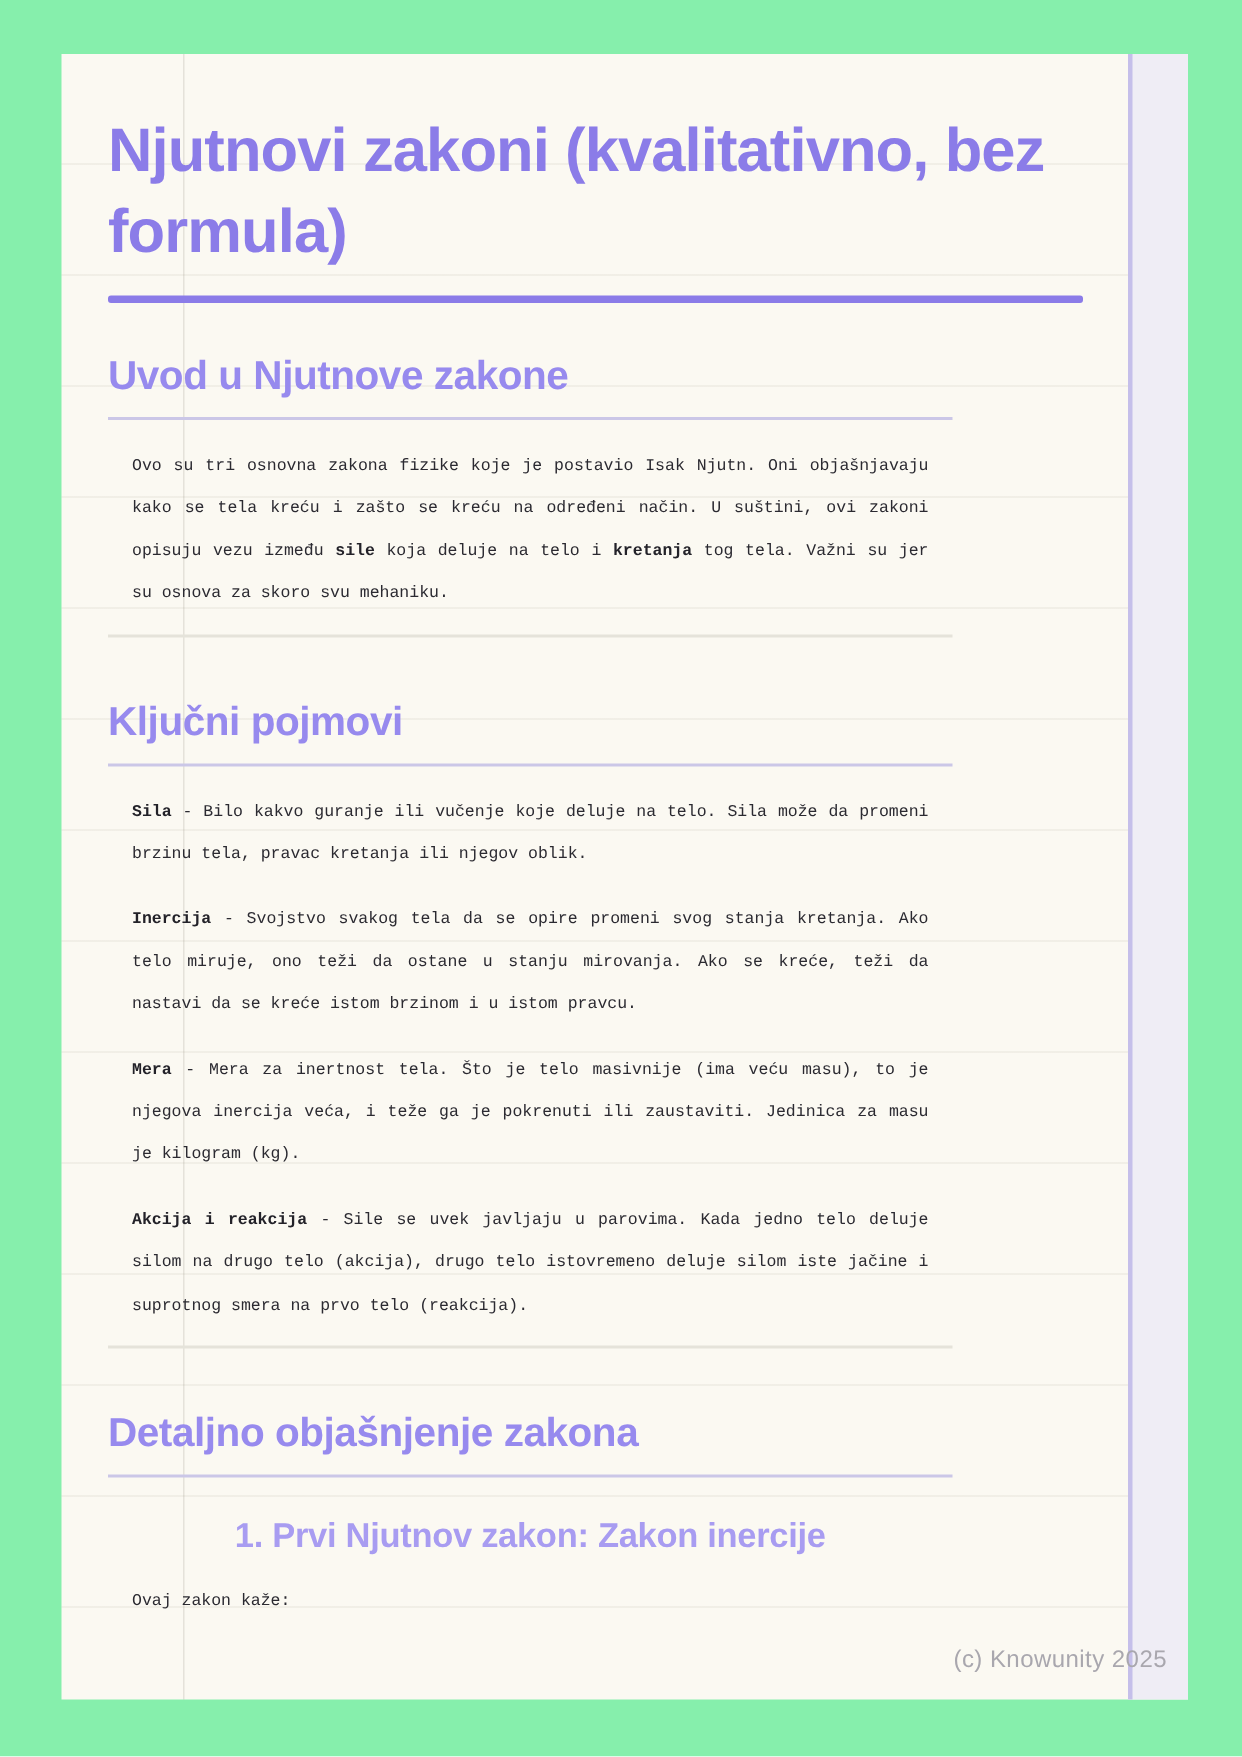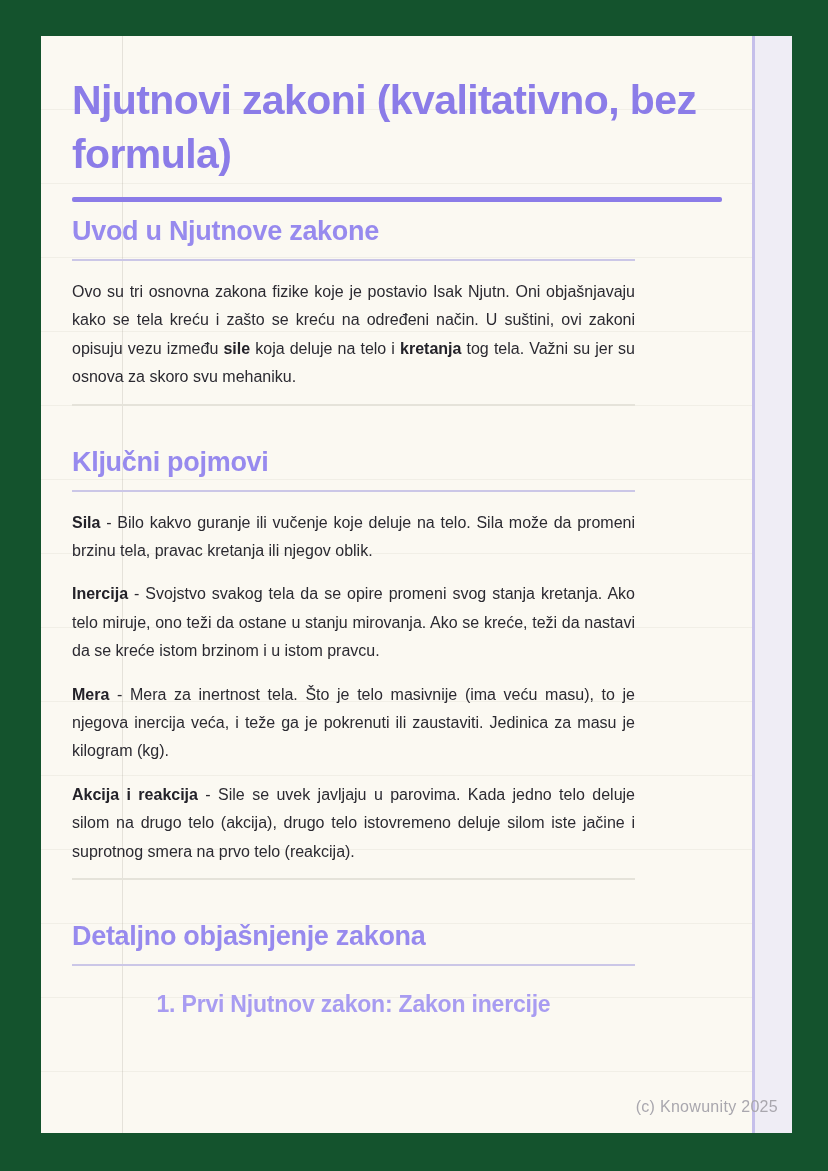--- a/index.html
+++ b/index.html
@@ -3,21 +3,21 @@
 <meta charset="utf-8">
 <style>
   * { box-sizing: border-box; }
   html, body {
     margin: 0; padding: 0;
     width: 828px; height: 1171px;
     background: #ffffff;
     overflow: hidden;
     font-family: "Liberation Sans", sans-serif;
   }
-  .viewport { position: relative; width: 828px; height: 1171px; background:#14532d; }
+  .viewport { position: relative; width: 828px; height: 1171px; background:#86efac; }
 
   
   .paper {
     position: absolute;
     left: 41px; top: 36px;
     width: 751px; height: 1097px;
     background: #fbf9f2;
   }
   
   .paper .rulings {
@@ -65,37 +65,38 @@
     width: 563px;
     margin: 0;
     font-size: 27px;
     line-height: 30px;
     font-weight: bold;
     letter-spacing: -0.3px;
     color: #978aee;
     padding-bottom: 13px;
     border-bottom: 2px solid #cbc7e7;
   }
-  h2.first { margin-top: 14px; }
+  h2.first { margin-top: 33px; }
   h2.spaced { margin-top: 41px; }
   h3.sub-heading {
     margin: 24px 0 0;
     font-size: 23px;
     line-height: 28px;
     font-weight: bold;
     letter-spacing: -0.2px;
     color: #a89cf1;
     text-align: center;
   }
   p.body-par {
-    margin: 17px 0 0;
-    font-size: 16px;
+    margin: 17px 16px 0;
+    font-size: 11px;
     line-height: 28.4px;
     color: #2b2a31;
     text-align: justify;
+    font-family: Liberation Mono, monospace;
   }
   p.body-par.follow { margin-top: 15px; }
   p.body-par b, p.body-par strong { font-weight: bold; color: #232229; }
   hr.divider {
     width: 563px;
     margin: 12px 0 0;
     border: none;
     border-top: 2px solid #e5e3da;
   }
   p.lead { text-align: left; }
@@ -138,18 +139,19 @@
       <p class="body-par follow"><strong>Mera</strong><span> - Mera za inertnost tela. Što je telo masivnije (ima veću masu), to je njegova inercija veća, i teže ga je pokrenuti ili zaustaviti. Jedinica za masu je kilogram (kg).</span></p>
 
       <p class="body-par follow"><strong>Akcija i reakcija</strong><span> - Sile se uvek javljaju u parovima. Kada jedno telo deluje silom na drugo telo (akcija), drugo telo istovremeno deluje silom iste jačine i suprotnog smera na prvo telo (reakcija).</span></p>
 
       <hr class="divider">
 
       <h2 class="section-heading spaced">Detaljno objašnjenje zakona</h2>
 
       <h3 class="sub-heading">1. Prvi Njutnov zakon: Zakon inercije</h3>
 
+      <p class="body-par lead">Ovaj zakon kaže:</p>
 
     </div>
 
     <div class="watermark">(c) Knowunity 2025</div>
   </div>
 </div>
 
 </body></html>

